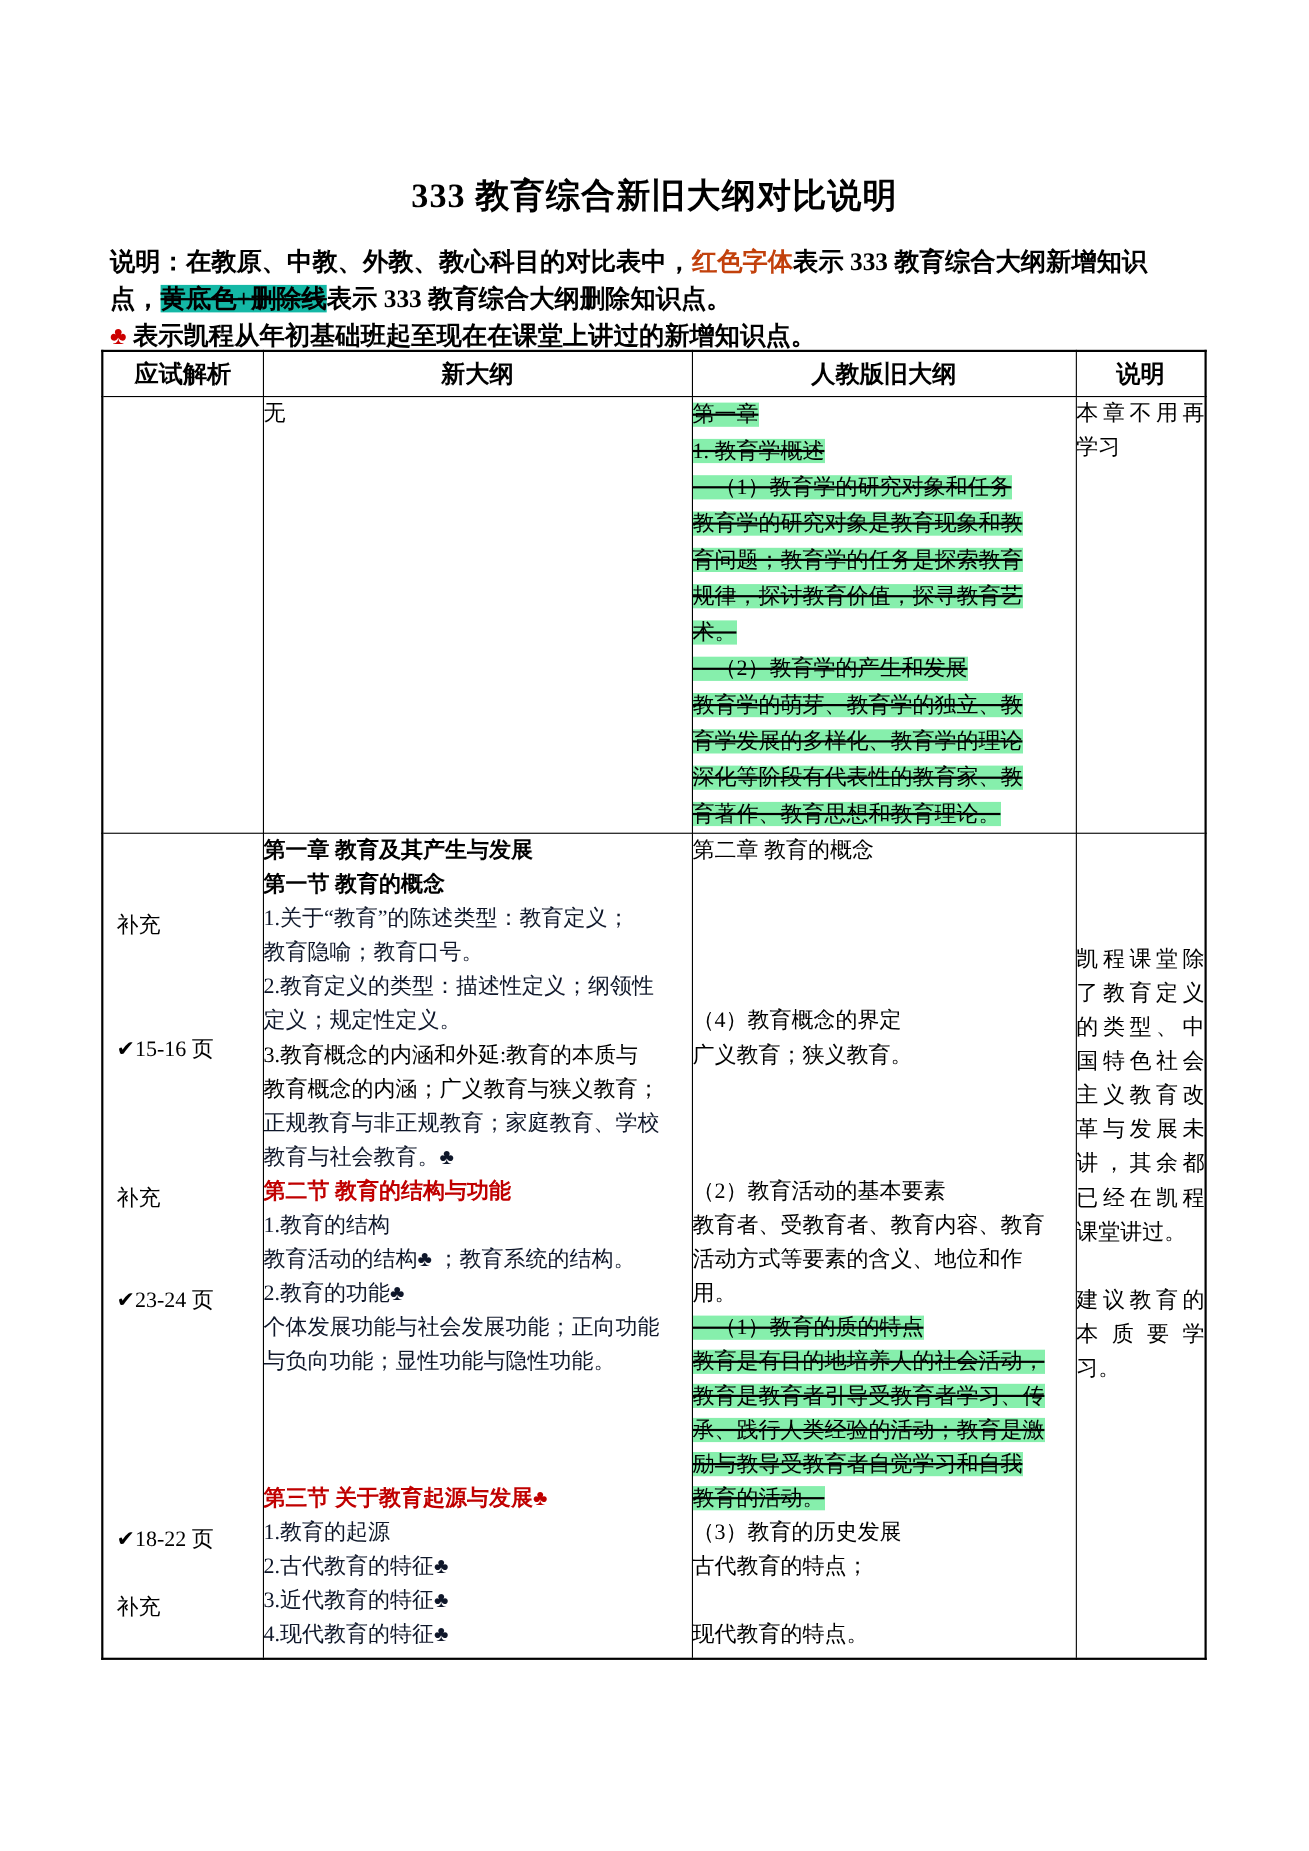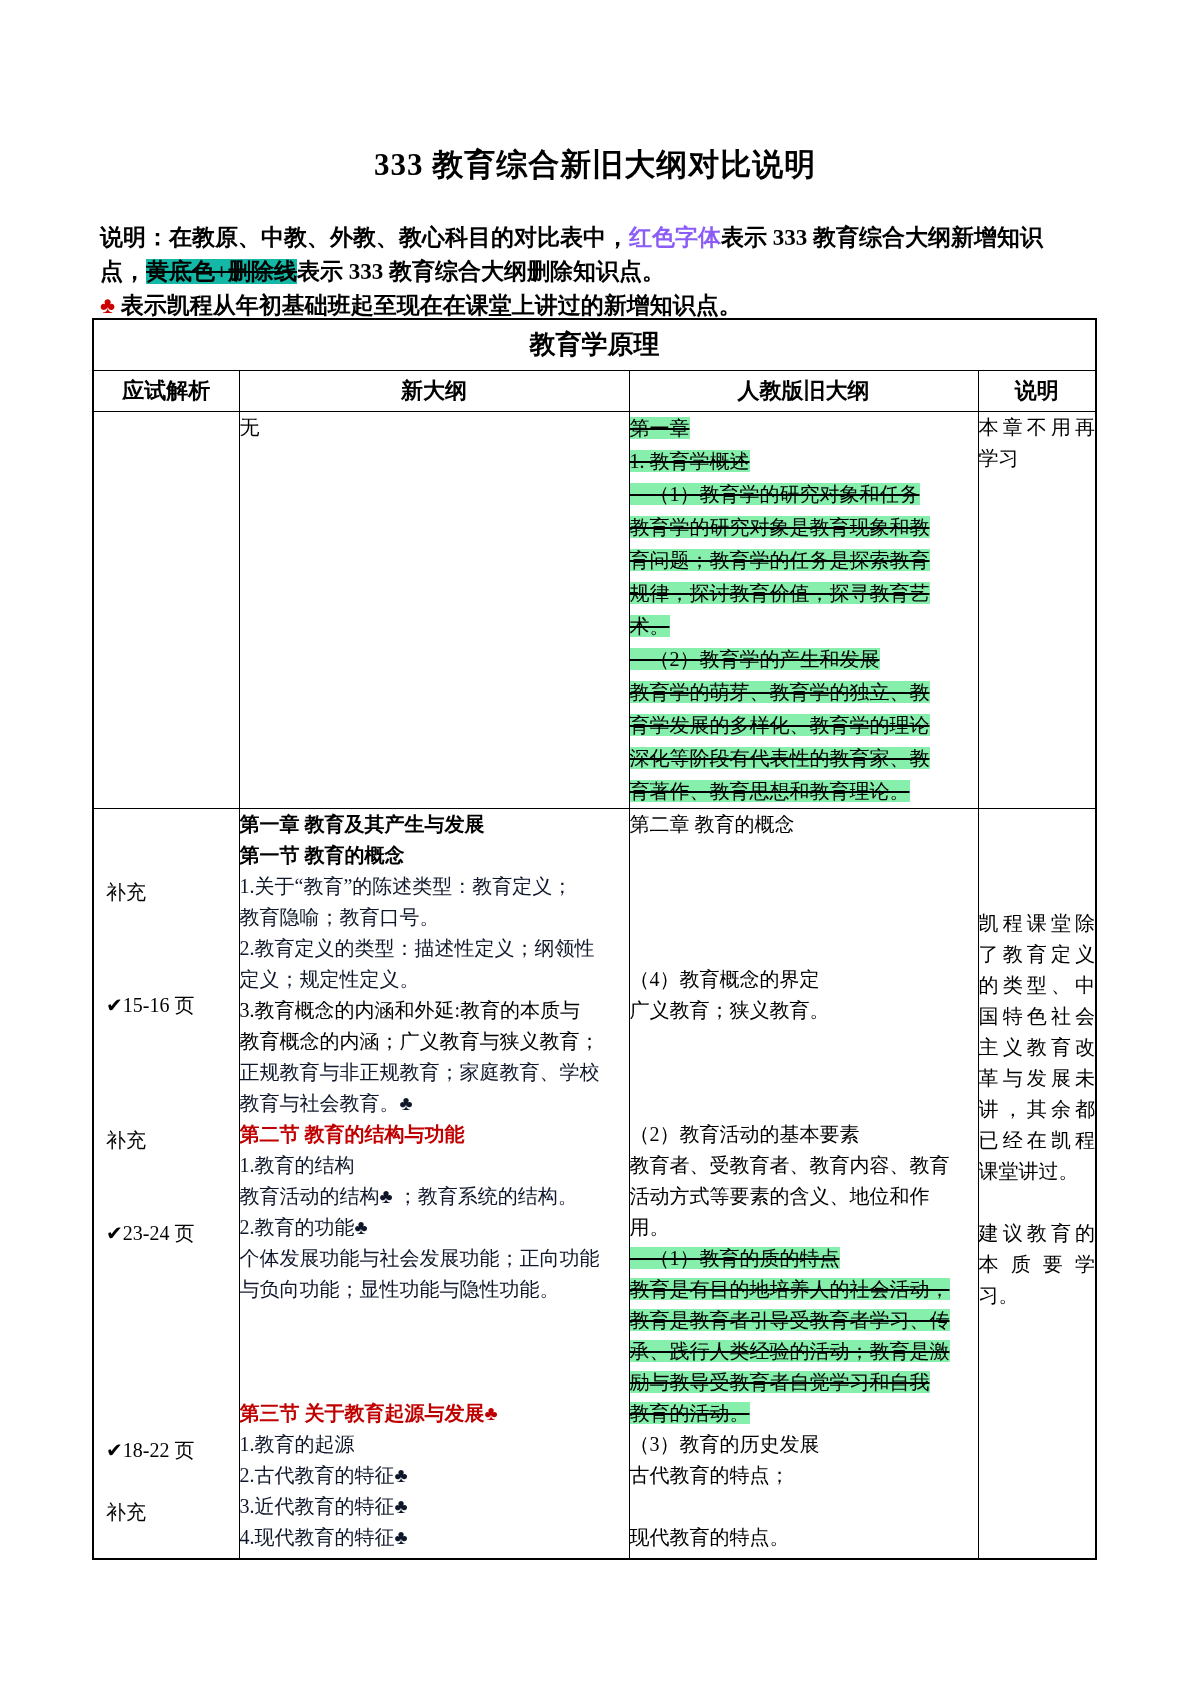--- a/index.html
+++ b/index.html
@@ -3,29 +3,29 @@
 <meta charset="utf-8">
 <style>
   * { box-sizing: border-box; }
   html,body { margin:0; padding:0; background:#fff; }
   .page {
     position:relative; width:1190px; height:1683px; background:#ffffff;
     font-family:"Liberation Serif","DejaVu Serif",serif; color:#000;
     overflow:hidden;
   }
   .doc-title {
-    position:absolute; top:144px; left:0; width:100%;
+    position:absolute; top:157px; left:0; width:100%;
     text-align:center; font-size:31px; font-weight:bold; letter-spacing:1px;
   }
   .intro {
     position:absolute; top:221px; left:100px; width:958px;
     font-size:23px; font-weight:bold; line-height:34px;
   }
   .intro p { margin:0; }
-  .legend-red { color:#8b5cf6; }
+  .legend-red { color:#c2410c; }
   .legend-del { background:#14b8a6; text-decoration:line-through; }
   .club-sym { color:#cc0000; }
   .cmp-table {
     position:absolute; top:318px; left:92px; width:1003px;
     border-collapse:collapse; table-layout:fixed; border:2px solid #000;
   }
   .cmp-table td { border:1.5px solid #000; vertical-align:top; padding:0; overflow:hidden; }
   .caption-cell { height:50px; text-align:center; font-size:26px; font-weight:bold; line-height:50px; }
   .head-cell   { height:40px; text-align:center; font-size:22px; font-weight:bold; line-height:40px; }
   .row-body td { font-size:20px; }
@@ -60,23 +60,20 @@
   </div>
 
   <table class="cmp-table">
     <colgroup>
       <col style="width:146px">
         <col style="width:390px">
         <col style="width:349px">
         <col style="width:118px">
     </colgroup>
     <tbody>
-        <tr>
-      <td colspan="4" class="caption-cell">教育学原理</td>
-    </tr>
     <tr>
       <td class="head-cell">应试解析</td>
       <td class="head-cell">新大纲</td>
       <td class="head-cell">人教版旧大纲</td>
       <td class="head-cell">说明</td>
     </tr>
     <tr class="row-body r1">
       <td class="c1"></td>
       <td class="c2">
             <div class="plain-top">无</div>

